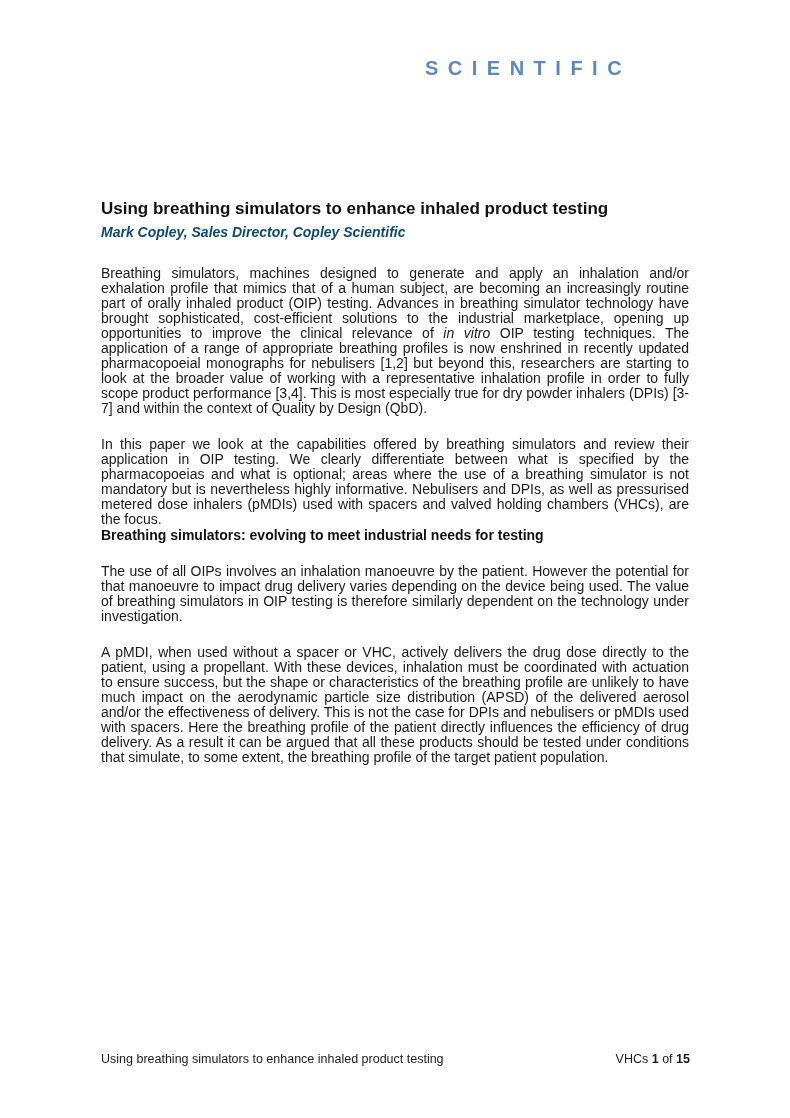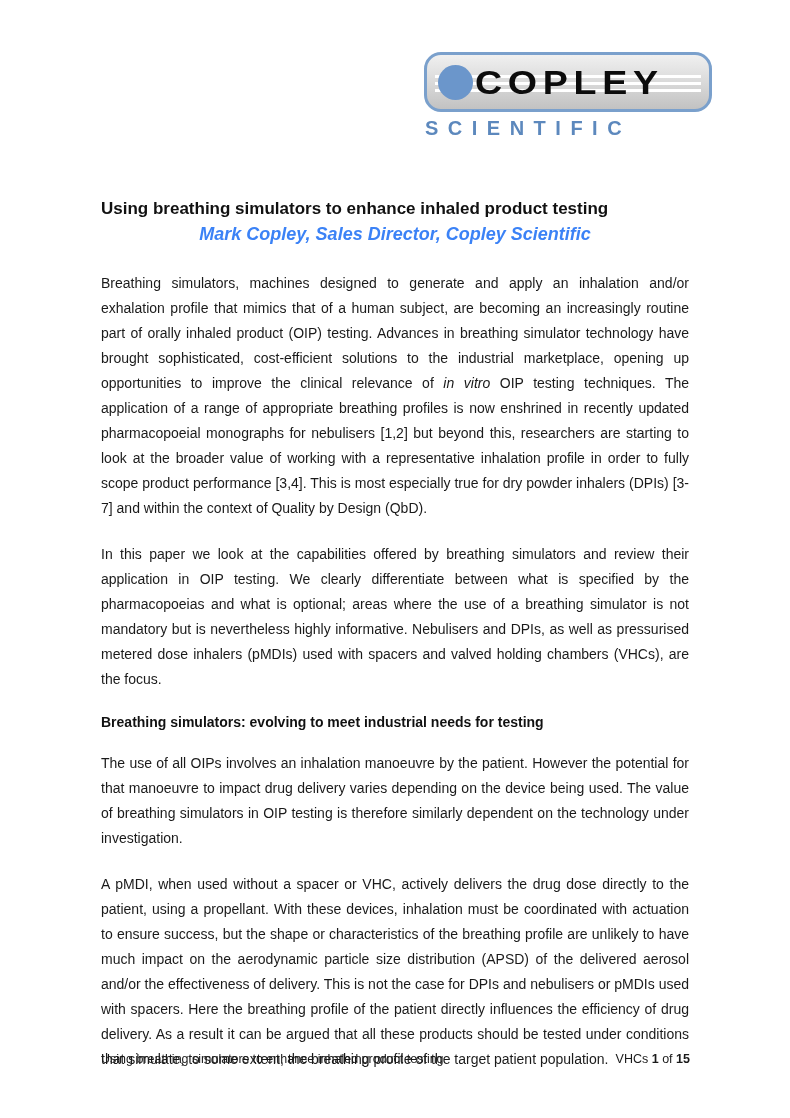--- a/index.html
+++ b/index.html
@@ -78,37 +78,35 @@
     top: 0;
   }
   .title {
     margin-top: 199px;
     font-size: 17px;
     font-weight: bold;
     color: #111;
   }
   .byline {
     margin-top: 5px;
-    font-size: 18px;
+    font-size: 14px;
     font-weight: bold;
     font-style: italic;
-    color: #3b82f6;
-    text-align: center;
+    color: #0c4a6e;
   }
   p.body {
     margin: 21px 0 0 0;
     font-size: 14px;
-    line-height: 25px;
+    line-height: 15px;
     text-align: justify;
     color: #1a1a1a;
   }
   p.body.first { margin-top: 26px; }
   .italic { font-style: italic; }
   .section-heading {
-    margin-top: 22px;
     font-size: 14px;
     font-weight: bold;
     color: #111;
   }
 
   
   .footer {
     position: absolute;
     left: 101px; right: 100px;
     top: 1052px;
@@ -119,25 +117,20 @@
     color: #1a1a1a;
   }
   .footer .bold { font-weight: bold; }
 </style>
 </head>
 <body>
 
 <div class="page">
 
   <div class="logo">
-    <div class="logo-pill">
-      <div class="logo-stripes"></div>
-      <div class="logo-dot"></div>
-      <div class="logo-brand">COPLEY</div>
-    </div>
     <div class="logo-sub">SCIENTIFIC</div>
   </div>
 
   <div class="content">
     <div class="title">Using breathing simulators to enhance inhaled product testing</div>
     <div class="byline">Mark Copley, Sales Director, Copley Scientific</div>
 
     <p class="body first"><span>Breathing simulators, machines designed to generate and apply an inhalation and/or exhalation profile that mimics that of a human subject, are becoming an increasingly routine part of orally inhaled product (OIP) testing. Advances in breathing simulator technology have brought sophisticated, cost-efficient solutions to the industrial marketplace, opening up opportunities to improve the clinical relevance of </span><span class="italic">in vitro</span><span> OIP testing techniques. The application of a range of appropriate breathing profiles is now enshrined in recently updated pharmacopoeial monographs for nebulisers [1,2] but beyond this, researchers are starting to look at the broader value of working with a representative inhalation profile in order to fully scope product performance [3,4]. This is most especially true for dry powder inhalers (DPIs) [3-7] and within the context of Quality by Design (QbD).</span></p>
 
     <p class="body">In this paper we look at the capabilities offered by breathing simulators and review their application in OIP testing. We clearly differentiate between what is specified by the pharmacopoeias and what is optional; areas where the use of a breathing simulator is not mandatory but is nevertheless highly informative. Nebulisers and DPIs, as well as pressurised metered dose inhalers (pMDIs) used with spacers and valved holding chambers (VHCs), are the focus.</p>

